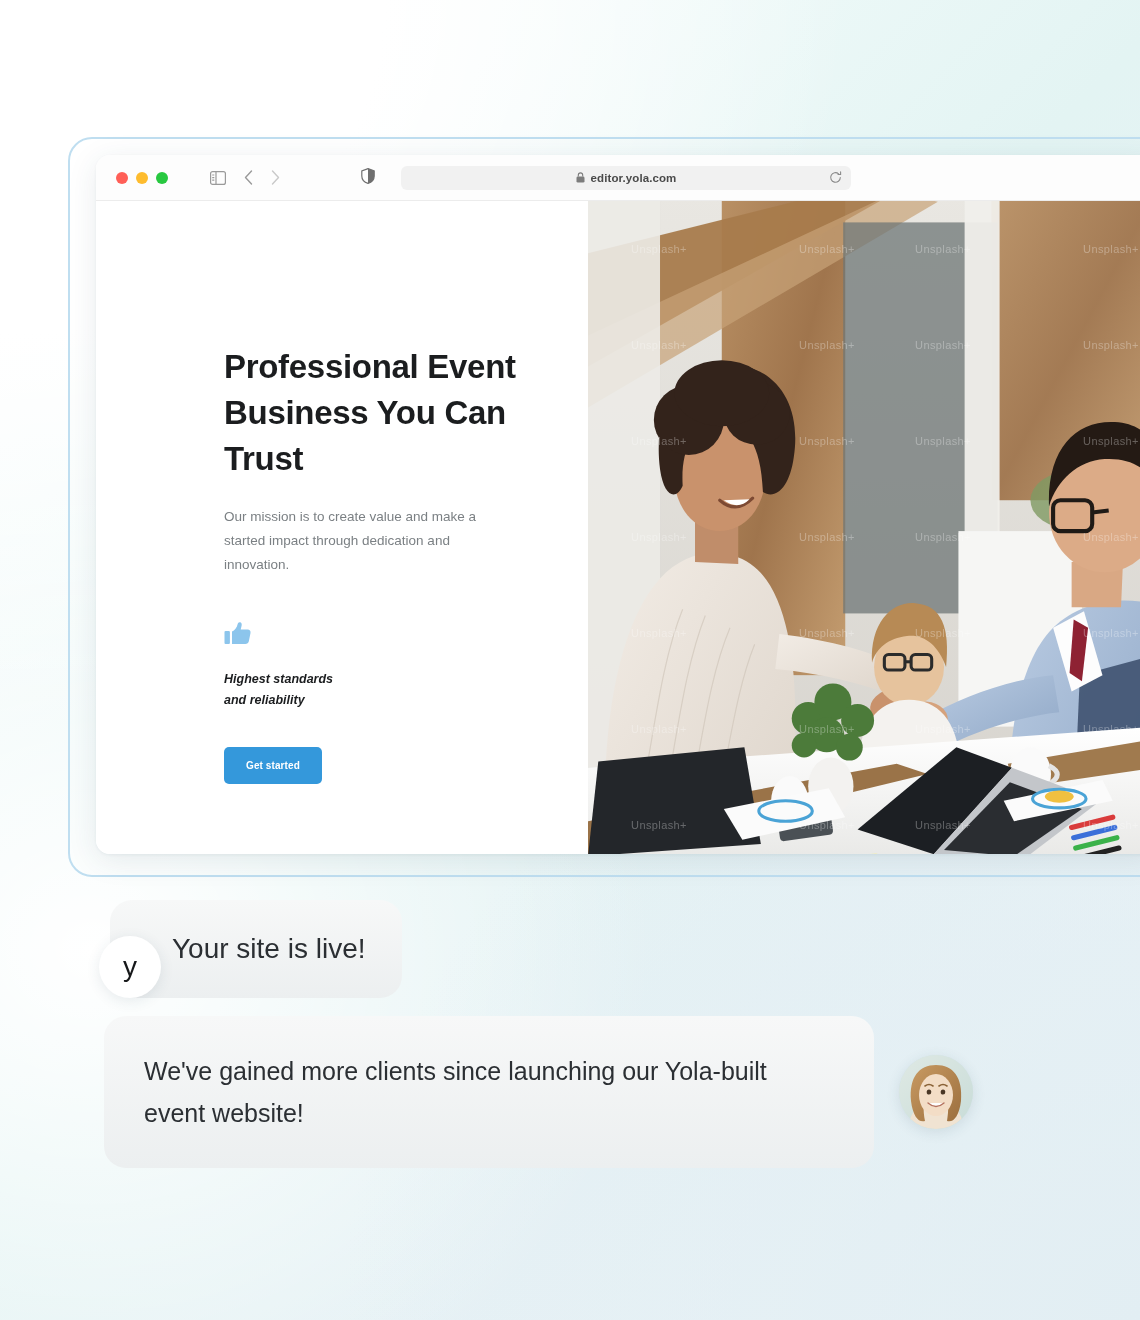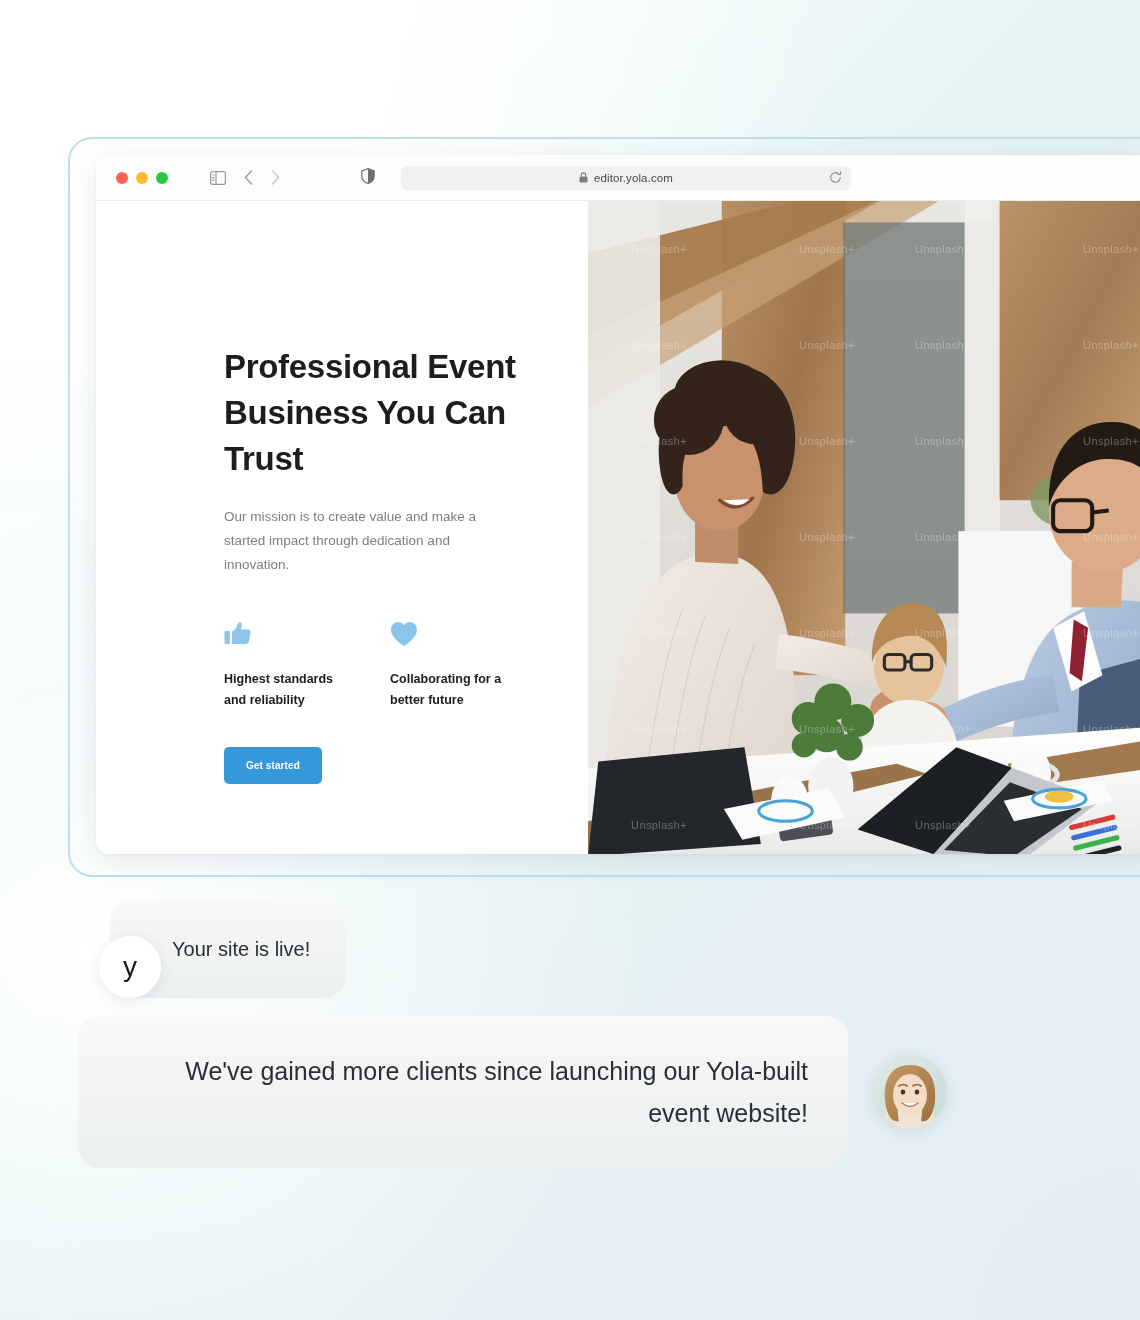--- a/index.html
+++ b/index.html
@@ -34,21 +34,21 @@
   .lights{ display:flex; gap:8px; align-items:center; margin-left:6px; }
   .dot{ width:12px; height:12px; border-radius:50%; }
   .dot.r{ background:#ff5f57; } .dot.y{ background:#febc2e; } .dot.g{ background:#28c840; }
 
   .chrome-icons{ display:flex; align-items:center; gap:18px; margin-left:42px; }
   .ic{ color:#9a9a9a; display:flex; align-items:center; }
   .ic.dim{ color:#c9c9c9; }
 
   .urlwrap{
     position:absolute; left:50%; transform:translateX(-50%);
-    display:flex; align-items:center; width:450px;
+    display:flex; align-items:center; width:450px;font-weight:bold;
   }
   .shield{ position:absolute; left:-40px; color:#6f6f6f; }
   .urlbar{
     flex:1; height:24px; background:#f1f1f1; border-radius:6px;
     display:flex; align-items:center; justify-content:center;
     position:relative; gap:6px;
   }
   .urlbar .lock{ color:#7c7c7c; display:flex; }
   .url-text{ font-size:11.5px; color:#4a4a4a; letter-spacing:.1px; }
   .reload{ position:absolute; right:9px; color:#8a8a8a; display:flex; }
@@ -57,21 +57,21 @@
   .page{ display:flex; height:653px; }
   .left{ width:492px; background:#fff; position:relative; }
   .left-inner{ position:absolute; left:128px; top:143px; width:300px; }
   h1{
     font-size:33px; line-height:46px; font-weight:700; color:#1b1d1f;
     letter-spacing:-.3px;
   }
   .sub{
     margin-top:23px; font-size:13.5px; line-height:24px; color:#7b8084; max-width:282px;
   }
-  .features{ margin-top:44px; display:flex; gap:36px; }
+  .features{ margin-top:44px; display:flex; gap:36px;font-style:italic; }
   .feat{ width:130px; }
   .feat-ic{ color:#8cc5ec; height:28px; display:flex; align-items:flex-start; }
   .feat-t{
     margin-top:20px; font-size:12.5px; line-height:21px; font-weight:700; color:#1b1d1f;
   }
   .cta{
     margin-top:36px; display:inline-block; background:#3498db; color:#fff;
     border:none; border-radius:5px; padding:13px 22px;
     font-size:10px; font-weight:700; font-family:inherit; cursor:pointer;
     letter-spacing:.1px;
@@ -97,24 +97,24 @@
     display:flex; align-items:center; justify-content:center;
     font-size:28px; color:#16181a; font-weight:400; position:relative; z-index:2;
     margin-top:36px;
   }
   .bubble{
     background:linear-gradient(180deg,#f7f8f8 0%, #eceff0 100%);
     border-radius:22px; color:#2b2f33;
   }
   .bubble1{
     margin-left:-51px; padding:30px 36px 30px 62px;
-    font-size:20px; line-height:30px; min-height:98px;
+    font-size:28px; line-height:30px; min-height:98px;
     display:flex; align-items:center;
   }
-  .row2{ display:flex; align-items:center; padding-left:78px; margin-top:18px;text-align:right; }
+  .row2{ display:flex; align-items:center; padding-left:104px; margin-top:18px; }
   .bubble2{
     width:770px; padding:34px 40px; font-size:25px; line-height:42px;
   }
   .avatar-photo{
     width:74px; height:74px; border-radius:50%; margin-left:25px;
     overflow:hidden; box-shadow:0 3px 14px rgba(40,70,90,.12);
     flex:none; background:#cfe3e6; position:relative;
   }
   .avatar-photo svg{ width:100%; height:100%; display:block; }
 </style>
@@ -189,28 +189,20 @@
         <div class="features">
           <div class="feat">
             <div class="feat-ic">
               <svg width="28" height="27" viewBox="0 0 28 27" fill="currentColor">
                 <rect x="0.5" y="10" width="5.4" height="13" rx="1.1"></rect>
                 <path d="M8 23 V10.6 C10.6 9.4 12.9 6.9 13.6 3.3 C13.9 1.6 15.1 0.8 16.3 1.3 C17.5 1.8 18 3.1 17.6 4.8 L16.7 8.6 H23.7 C25.6 8.6 26.9 10.2 26.5 12 L24.9 19.9 C24.6 21.7 23.1 23 21.3 23 Z"></path>
               </svg>
             </div>
             <div class="feat-t">Highest standards and reliability</div>
           </div>
-          <div class="feat">
-            <div class="feat-ic">
-              <svg width="28" height="26" viewBox="0 0 28 26" fill="currentColor">
-                <path d="M14 25 C14 25 1 17.3 1 8.7 C1 4.3 4.3 1 8.2 1 C10.8 1 12.9 2.4 14 4.5 C15.1 2.4 17.2 1 19.8 1 C23.7 1 27 4.3 27 8.7 C27 17.3 14 25 14 25 Z"></path>
-              </svg>
-            </div>
-            <div class="feat-t">Collaborating for a better future</div>
-          </div>
         </div>
 
         <button class="cta">Get started</button>
       </div>
     </div>
 
     <div class="photo">
       <svg viewBox="0 0 552 653" preserveAspectRatio="xMidYMid slice">
         <defs>
           <linearGradient id="wood" x1="0" y1="0" x2="1" y2="1">

